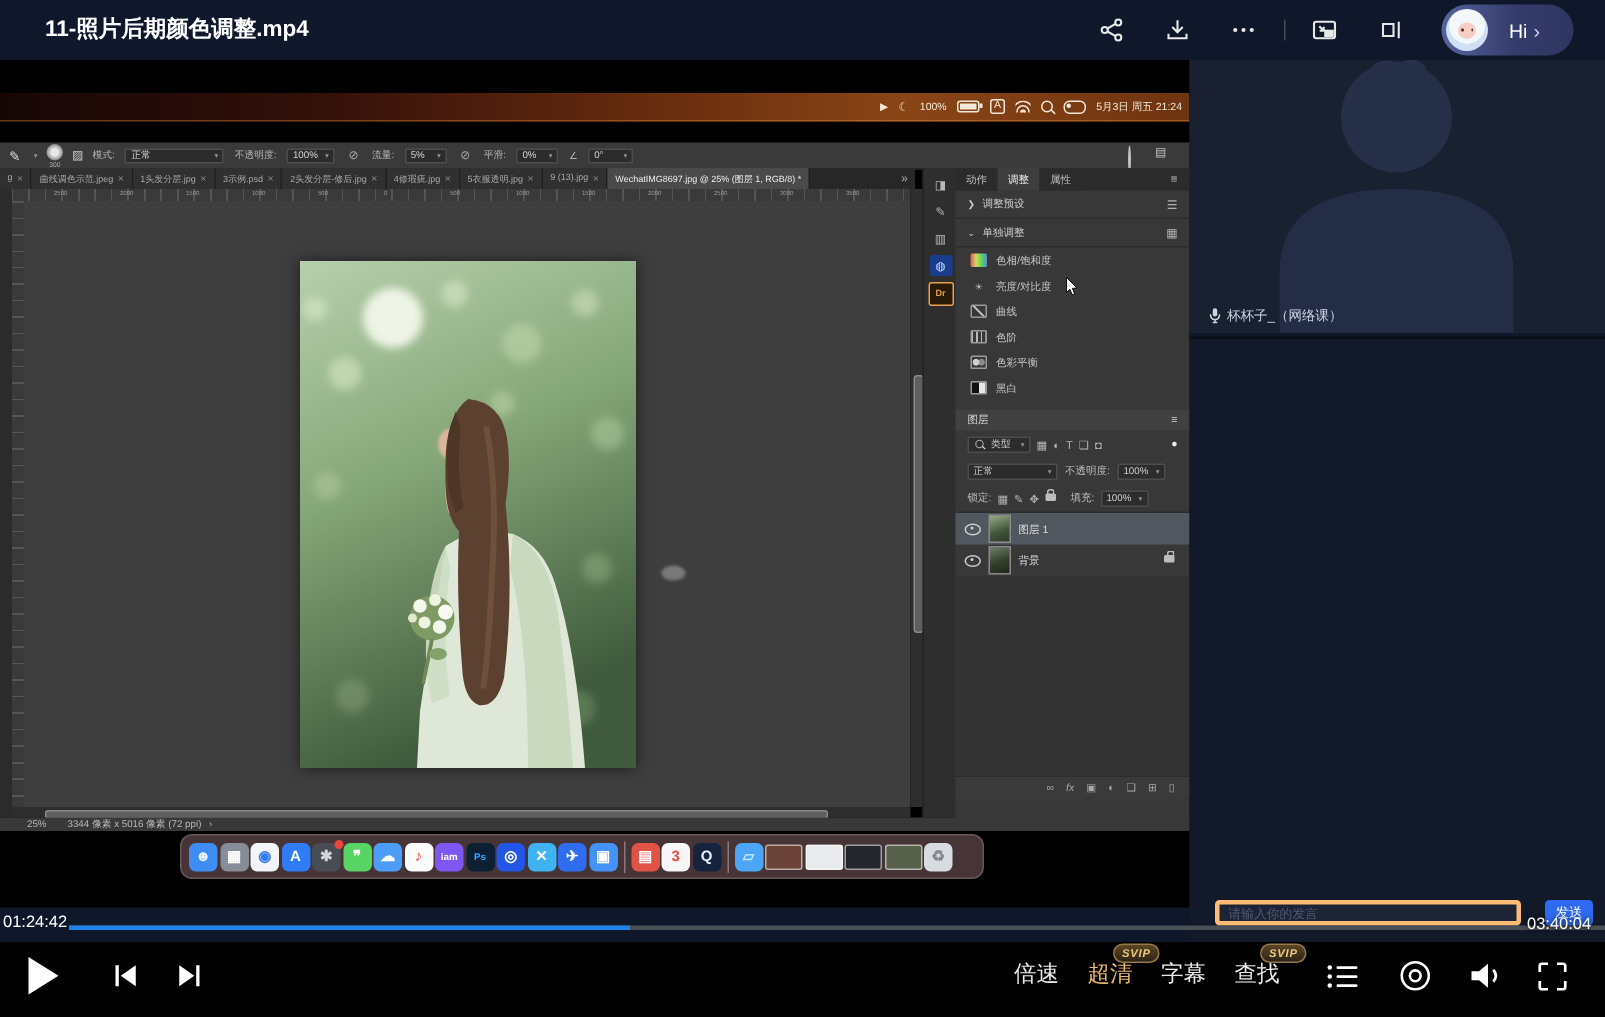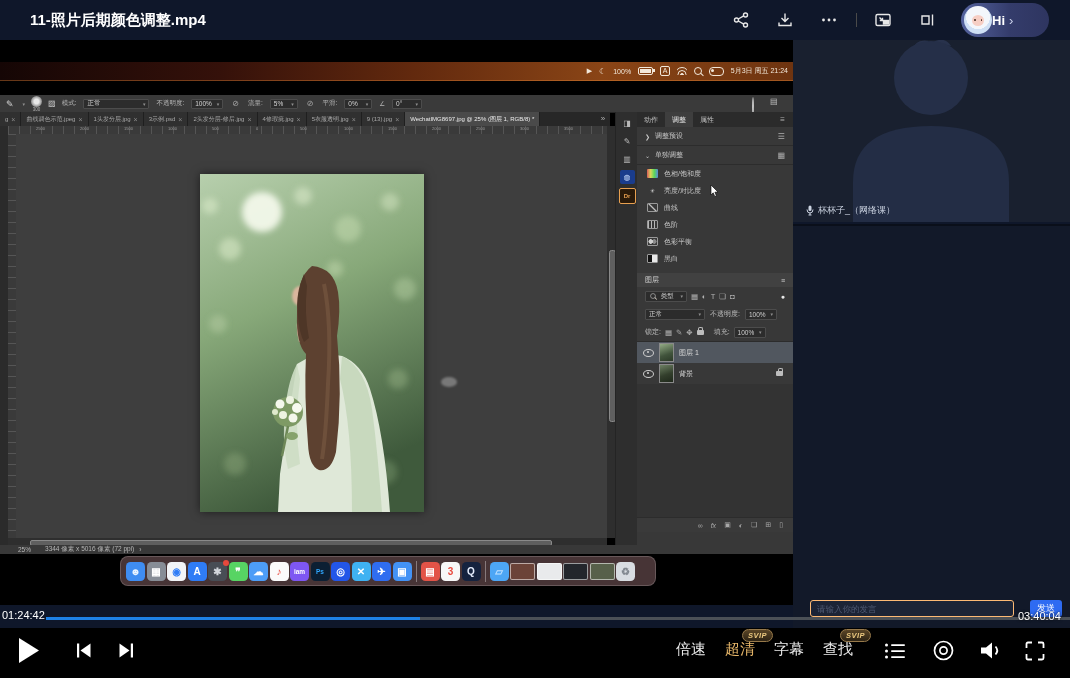--- a/index.html
+++ b/index.html
@@ -10,21 +10,21 @@
 
   
   #video-title{left:30px;top:0;height:40px;line-height:40px;color:#fff;font-size:15px;font-weight:bold;}
   .top-ic{top:11px;width:18px;height:18px;}
   #avatar-pill{left:961px;top:3px;width:88px;height:34px;border-radius:17px;
     background:linear-gradient(90deg,#55639e,#343c6b 55%,#2e3560);display:flex;align-items:center;}
   #avatar-face{width:28px;height:28px;border-radius:50%;margin-left:3px;position:relative;
     background:radial-gradient(circle at 50% 40%,#f3f6fb 0 54%,#cfe0f5 55%);}
   #avatar-face .inner{position:absolute;left:8px;top:9px;width:12px;height:11px;border-radius:50%;background:#f6cec4;}
   #avatar-face .inner i{position:absolute;top:4px;width:1.5px;height:1.5px;border-radius:50%;background:#53382f;}
-  #hi-label{color:#fff;font-size:13px;font-weight:bold;}
+  #hi-label{color:#fff;font-size:13px;margin-left:14px;}
   #hi-chevron{color:#cdd4ee;font-size:13px;margin-left:4px;}
 
   
   #menubar{left:0;top:62px;width:793px;height:18px;
     background:linear-gradient(90deg,#150605 0%,#35110a 28%,#62290e 52%,#8a4516 76%,#6e3410 100%);
     border-bottom:1px solid rgba(255,150,60,.35);}
   .mb-ic{color:#f2e8da;font-size:8px;display:flex;align-items:center;height:18px;}
   .batt{width:13px;height:6px;border:1px solid #f2e8da;border-radius:2px;position:relative;}
   .batt::before{content:"";position:absolute;inset:1px;background:#f2e8da;}
   .batt::after{content:"";position:absolute;right:-3px;top:1px;width:2px;height:3px;background:#f2e8da;}
@@ -122,21 +122,21 @@
     font-size:10px;font-weight:bold;position:relative;flex:0 0 auto;}
   .dock-item.tiny{font-size:6.5px;}
   .dock-thumb{width:23px;height:15px;border-radius:2px;border:1px solid rgba(255,255,255,.55);flex:0 0 auto;}
   .dock-sep{width:1px;height:21px;background:rgba(255,255,255,.35);margin:0 2.5px;flex:0 0 auto;}
   .dock-badge{position:absolute;top:-2px;right:-2px;width:6px;height:6px;border-radius:50%;background:#e8483c;}
 
   
   #participant-area{left:793px;top:40px;width:277px;height:182px;background:#19202f;overflow:hidden;}
   #participant-name-row{left:806px;top:204px;display:flex;align-items:center;gap:4px;color:#cdd5e3;font-size:9px;}
   #chat-area{left:793px;top:224px;width:277px;height:404px;background:#121929;border-top:2px solid #0a0f1a;}
-  #chat-input{left:810px;top:600px;width:204px;height:17px;background:#1c2436;border:1px solid #fdba74;
+  #chat-input{left:810px;top:600px;width:204px;height:17px;background:#1c2436;border:3px solid #fdba74;
     border-radius:3px;color:#cfd6e4;font-size:8.5px;padding:0 6px;box-sizing:border-box;outline:none;}
   #chat-input::placeholder{color:#4f5a73;}
   #send-btn{left:1030px;top:600px;width:32px;height:17px;background:#2e6bf2;border:none;border-radius:3px;
     color:#fff;font-size:9px;line-height:17px;text-align:center;padding:0;}
 
   
   #controls-bar{left:0;top:628px;width:1070px;height:50px;background:#000;}
   #time-current{left:2px;top:609px;color:#fff;font-size:11px;}
   #time-total{left:1018px;top:610px;color:#fff;font-size:11px;text-shadow:0 0 3px #000;z-index:6;}
   #progress-track{left:46px;top:617px;width:1024px;height:3px;background:#4b5056;z-index:5;}

